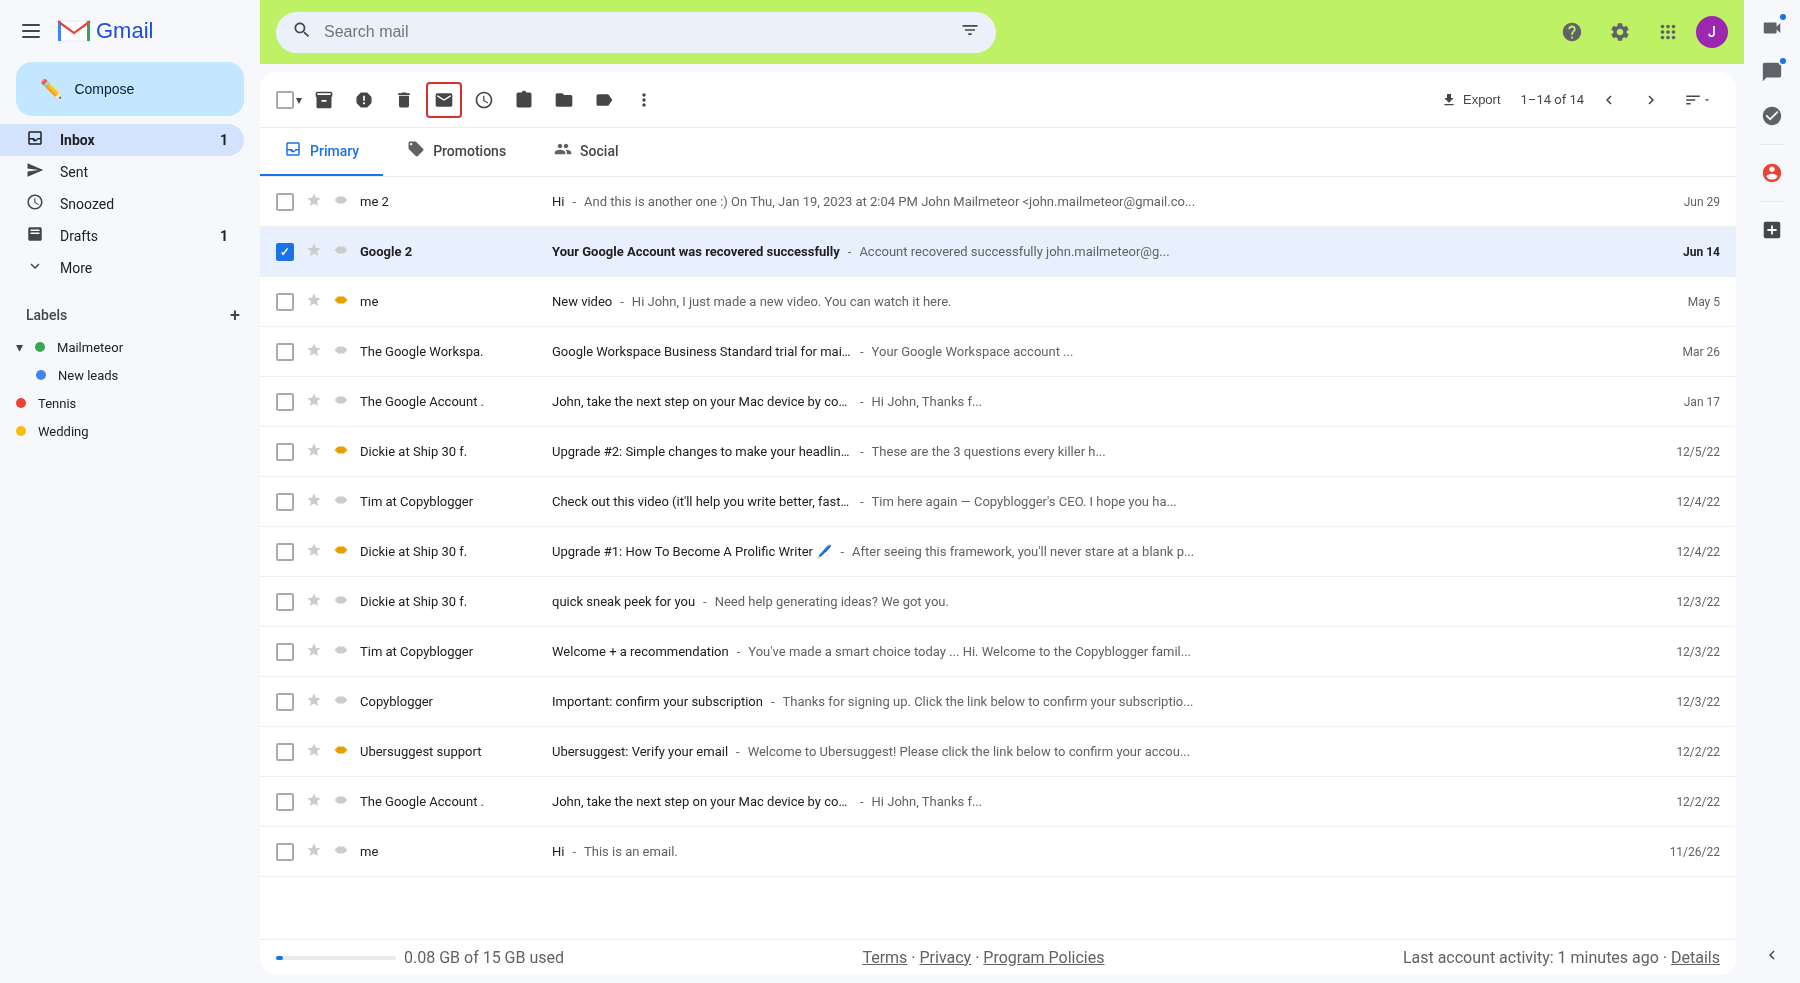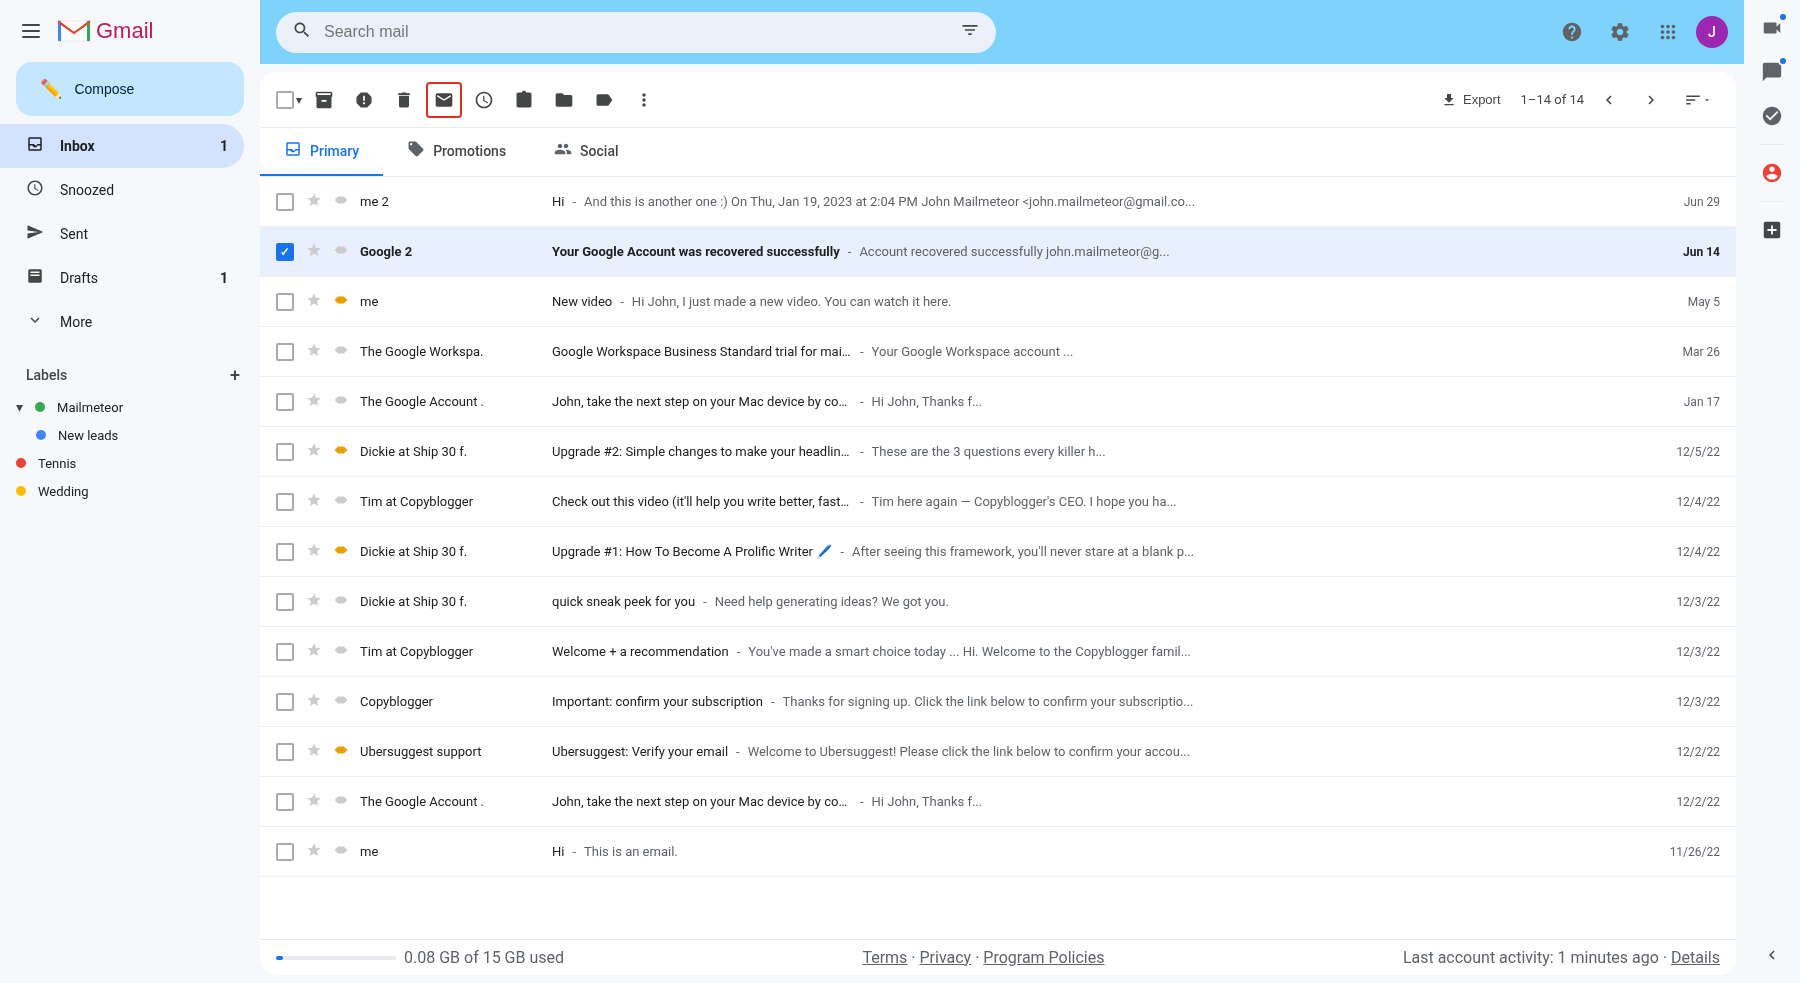--- a/index.html
+++ b/index.html
@@ -7,21 +7,21 @@
 
     
     .sidebar { width: 260px; min-width: 260px; background: #f6f8fc; padding: 8px 0; display: flex; flex-direction: column; height: 100vh; overflow-y: auto; }
     .hamburger-logo { display: flex; align-items: center; gap: 10px; padding: 8px 16px 16px 16px; }
     .hamburger { cursor: pointer; padding: 6px; border-radius: 50%; display: flex; align-items: center; justify-content: center; }
     .gmail-logo { display: flex; align-items: center; gap: 4px; font-size: 22px; font-weight: 400; color: #5f6368; }
 
     .compose-btn { margin: 0 16px 8px 16px; background: #c2e7ff; border: none; border-radius: 16px; padding: 16px 24px; font-size: 14px; font-weight: 500; color: #001d35; cursor: pointer; display: flex; align-items: center; gap: 12px; width: calc(100% - 32px); }
     .compose-pencil { font-size: 18px; }
 
-    .nav-item { display: flex; align-items: center; gap: 16px; padding: 4px 16px 4px 26px; border-radius: 0 24px 24px 0; cursor: pointer; height: 44px; font-size: 14px; font-weight: 400; color: #202124; position: relative; margin-right: 16px; }
+    .nav-item { display: flex; align-items: center; gap: 16px; padding: 4px 16px 4px 26px; border-radius: 0 24px 24px 0; cursor: pointer; height: 32px; font-size: 14px; font-weight: 400; color: #202124; position: relative; margin-right: 16px; }
     .nav-item.active { background: #d3e3fd; font-weight: 700; }
     .nav-item .nav-icon { font-size: 18px; color: #444746; }
     .nav-item .badge { margin-left: auto; font-size: 14px; font-weight: 700; color: #202124; }
 
     .labels-header { display: flex; align-items: center; justify-content: space-between; padding: 8px 16px 4px 26px; font-size: 14px; font-weight: 500; color: #444746; margin-top: 8px; }
     .labels-header .add-icon { cursor: pointer; font-size: 18px; border-radius: 50%; padding: 4px; }
 
     .label-item { display: flex; align-items: center; gap: 12px; padding: 2px 16px 2px 16px; cursor: pointer; height: 28px; font-size: 13px; color: #202124; border-radius: 0 24px 24px 0; margin-right: 16px; }
     .label-dot { width: 10px; height: 10px; border-radius: 50%; }
     .label-item.sublabel { padding-left: 36px; }
@@ -69,21 +69,21 @@
 
     
     .right-panel { width: 56px; min-width: 56px; background: #f6f8fc; display: flex; flex-direction: column; align-items: center; padding: 8px 0; gap: 4px; }
     .rp-icon { width: 40px; height: 40px; border-radius: 50%; display: flex; align-items: center; justify-content: center; cursor: pointer; color: #444746; font-size: 20px; position: relative; }
     .rp-badge { position: absolute; top: 4px; right: 4px; width: 10px; height: 10px; background: #1a73e8; border-radius: 50%; border: 2px solid #f6f8fc; }
     .rp-badge.blue { background: #1a73e8; }
     .rp-divider { width: 24px; height: 1px; background: #e8eaed; margin: 4px 0; }
     .user-avatar { width: 32px; height: 32px; border-radius: 50%; background: #9c27b0; color: white; display: flex; align-items: center; justify-content: center; font-size: 14px; font-weight: 500; cursor: pointer; }
 
     
-    .topbar { display: flex; align-items: center; gap: 8px; padding: 8px 16px; background: #7dd3fc; height: 64px; }
+    .topbar { display: flex; align-items: center; gap: 8px; padding: 8px 16px; background: #bef264; height: 64px; }
     .search-box { flex: 1; display: flex; align-items: center; background: #eaf1fb; border-radius: 24px; padding: 8px 16px; gap: 12px; max-width: 720px; }
     .search-input { border: none; background: transparent; font-size: 16px; flex: 1; outline: none; color: #202124; }
     .search-icon { color: #444746; font-size: 20px; cursor: pointer; }
     .topbar-right { display: flex; align-items: center; gap: 8px; margin-left: auto; }
     .topbar-icon-btn { width: 40px; height: 40px; border-radius: 50%; display: flex; align-items: center; justify-content: center; cursor: pointer; color: #444746; font-size: 20px; background: none; border: none; }
   </style>
 </head>
 <body>
 
 <div class="sidebar">
@@ -97,56 +97,56 @@
     </div>
     <div class="gmail-logo">
       <svg width="36" height="28" viewBox="0 0 36 28">
           <path d="M2 4h32v20H2z" fill="#fff" stroke="#e8eaed"></path>
           <path d="M2 4l16 12L34 4" fill="none" stroke="#EA4335" stroke-width="2"></path>
           <rect x="2" y="4" width="3" height="20" fill="#4285f4"></rect>
           <rect x="31" y="4" width="3" height="20" fill="#34a853"></rect>
           <path d="M2 24V4l16 12L34 4v20" fill="none"></path>
           <path d="M2 6l16 11L34 6V4L18 15 2 4z" fill="#EA4335"></path>
         </svg>
-      <span style="font-size:22px;color:#be185d;font-family:Arial,sans-serif;font-weight:400;">Gmail</span>
+      <span style="font-size:22px;color:#1d4ed8;font-family:Arial,sans-serif;font-weight:400;">Gmail</span>
     </div>
   </div>
 
   <button class="compose-btn">
     <span class="compose-pencil">✏️</span>
     <span>Compose</span>
   </button>
 
   <div class="nav-item active">
     <span class="nav-icon">
       <svg width="18" height="18" viewBox="0 0 24 24" fill="#202124">
           <path d="M19 3H5c-1.1 0-2 .9-2 2v14c0 1.1.9 2 2 2h14c1.1 0 2-.9 2-2V5c0-1.1-.9-2-2-2zm0 16H5v-5h3.5c.5 1.5 1.9 2.5 3.5 2.5s3-.9 3.5-2.5H19v5zm0-7h-4c0 1.1-.9 2-2 2s-2-.9-2-2H5V5h14v7z"></path>
         </svg>
     </span>
     <span>Inbox</span>
     <span class="badge">1</span>
+  </div>
+
+  <div class="nav-item">
+    <span class="nav-icon">
+      <svg width="18" height="18" viewBox="0 0 24 24" fill="#444746">
+          <path d="M2.01 21L23 12 2.01 3 2 10l15 2-15 2z"></path>
+        </svg>
+    </span>
+    <span>Sent</span>
   </div>
 
   <div class="nav-item">
     <span class="nav-icon">
       <svg width="18" height="18" viewBox="0 0 24 24" fill="#444746">
           <path d="M12 2C6.48 2 2 6.48 2 12s4.48 10 10 10 10-4.48 10-10S17.52 2 12 2zm0 18c-4.42 0-8-3.58-8-8s3.58-8 8-8 8 3.58 8 8-3.58 8-8 8z"></path>
           <path d="M12.5 7H11v6l5.25 3.15.75-1.23-4.5-2.67z"></path>
         </svg>
     </span>
     <span>Snoozed</span>
-  </div>
-
-  <div class="nav-item">
-    <span class="nav-icon">
-      <svg width="18" height="18" viewBox="0 0 24 24" fill="#444746">
-          <path d="M2.01 21L23 12 2.01 3 2 10l15 2-15 2z"></path>
-        </svg>
-    </span>
-    <span>Sent</span>
   </div>
 
   <div class="nav-item">
     <span class="nav-icon">
       <svg width="18" height="18" viewBox="0 0 24 24" fill="#444746">
           <path d="M19 3H5c-1.1 0-2 .9-2 2v14c0 1.1.9 2 2 2h14c1.1 0 2-.9 2-2V5c0-1.1-.9-2-2-2zm-1 9H6v-2h12v2zm0-4H6V6h12v2z"></path>
         </svg>
     </span>
     <span>Drafts</span>
     <span class="badge">1</span>

